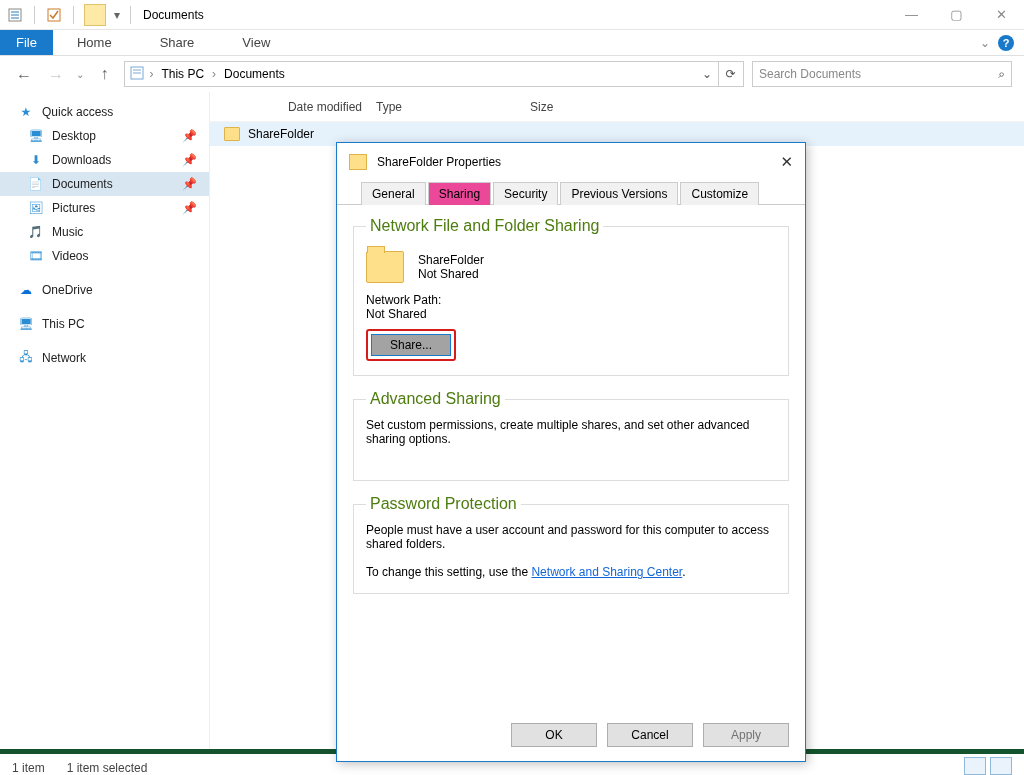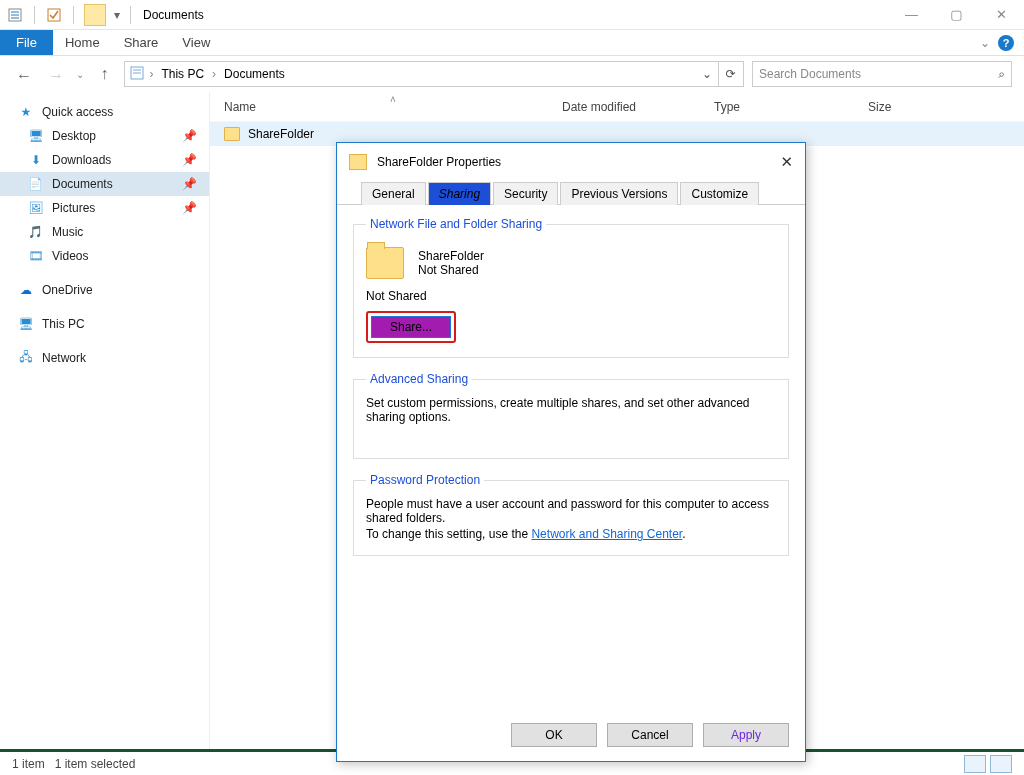--- a/index.html
+++ b/index.html
@@ -11,21 +11,21 @@
 .titlebar .qat-icon { width: 18px; height: 18px; display: flex; align-items: center; justify-content: center; }
 .titlebar .folder-btn { width: 22px; height: 22px; background: #ffe9a6; border: 1px solid #e0c36a; }
 .titlebar .sep { width: 1px; height: 18px; background: #ccc; margin: 0 4px; }
 .titlebar .title { margin-left: 8px; font-size: 12px; }
 .titlebar .win-controls { margin-left: auto; display: flex; }
 .titlebar .win-btn { width: 45px; height: 29px; display: flex; align-items: center; justify-content: center; color: #888; font-size: 13px; }
 
 
 .ribbon { height: 26px; display: flex; align-items: stretch; border-bottom: 1px solid #e0e0e0; }
 .ribbon .file-tab { background: #1979ca; color: #fff; padding: 0 16px; display: flex; align-items: center; font-size: 13px; }
-.ribbon .tab { padding: 0 12px; display: flex; align-items: center; color: #444; font-size: 13px; }
+.ribbon .tab { padding: 0 24px; display: flex; align-items: center; color: #444; font-size: 13px; }
 .ribbon .right { margin-left: auto; display: flex; align-items: center; padding-right: 10px; gap: 8px; }
 .ribbon .help-icon { width: 16px; height: 16px; border-radius: 50%; background: #1979ca; color: #fff; display: flex; align-items: center; justify-content: center; font-size: 11px; font-weight: bold; }
 
 
 .navbar { height: 36px; display: flex; align-items: center; padding: 4px 12px; gap: 8px; }
 .nav-arrow { width: 24px; height: 24px; display: flex; align-items: center; justify-content: center; color: #666; font-size: 16px; }
 .nav-arrow.disabled { color: #ccc; }
 .addressbar { flex: 1; height: 26px; border: 1px solid #ccc; display: flex; align-items: center; padding: 0 4px; gap: 4px; }
 .addressbar .crumb { padding: 0 4px; }
 .addressbar .chev { color: #888; }
@@ -45,49 +45,49 @@
 .side-spacer { height: 10px; }
 
 .content { flex: 1; display: flex; flex-direction: column; }
 .col-headers { height: 30px; display: flex; align-items: center; border-bottom: 1px solid #f4f4f4; color: #444; }
 .col-headers .col { padding-left: 14px; }
 .col-headers .sort { text-align:center; color:#888; font-size:10px; }
 .file-row { height: 24px; display: flex; align-items: center; background: #e5f1fb; padding-left: 14px; gap: 8px; }
 .file-row .folder-ico { width: 16px; height: 14px; background: #ffe08a; border: 1px solid #e0b24a; border-radius: 1px; }
 
 
-.statusbar { height: 26px; border-top: 3px solid #14532d; display: flex; align-items: center; padding: 0 12px; gap: 10px; color: #444; position: absolute; bottom: 0; left: 0; right: 0; background: #fff; }
+.statusbar { height: 26px; border-top: 5px solid #14532d; display: flex; align-items: flex-end; padding: 0 12px; gap: 22px; color: #444; position: absolute; bottom: 0; left: 0; right: 0; background: #fff; }
 .statusbar .view-btns { margin-left: auto; display: flex; gap: 4px; }
 .statusbar .vbtn { width: 22px; height: 18px; border: 1px solid #8fb9db; background: #eaf3fb; }
 
 
 .dialog { position: absolute; left: 336px; top: 142px; width: 470px; height: 620px; background: #fff; border: 1px solid #1979ca; box-shadow: 2px 2px 10px rgba(0,0,0,0.25); display: flex; flex-direction: column; }
 .dialog-title { height: 38px; display: flex; align-items: center; padding: 0 12px; gap: 10px; }
 .dialog-title .folder-big { width: 18px; height: 16px; background: #ffe08a; border: 1px solid #e0b24a; }
 .dialog-title .close { margin-left: auto; font-size: 15px; color: #333; font-family: Arial; }
 .dialog-tabs { display: flex; padding: 0 24px; border-bottom: 1px solid #ccc; }
 .dtab { padding: 4px 10px; border: 1px solid #ccc; border-bottom: none; background: #f1f1f1; margin-right: 2px; position: relative; top: 1px; font-size: 12px; }
-.dtab.active { background: #1d4ed8; font-style: italic; }
+.dtab.active { background: #ec4899; }
 .dialog-body { flex: 1; padding: 12px 16px 8px 16px; overflow: hidden; }
 fieldset.group { border: 1px solid #ddd; padding: 10px 12px 14px 12px; margin-bottom: 14px; }
-fieldset.group legend { font-size: 12px; padding: 0 4px; color: #1d4ed8; }
+fieldset.group legend { font-size: 16px; padding: 0 4px; color: #4d7c0f; }
 .share-info { display: flex; gap: 14px; align-items: center; margin: 6px 0 10px 0; }
 .share-info .big-folder { width: 38px; height: 32px; background: #ffe08a; border: 1px solid #e0b24a; border-radius: 2px; position: relative; }
 .share-info .big-folder::before { content:""; position:absolute; top:-6px; left:0; width:16px; height:6px; background:#ffe08a; border:1px solid #e0b24a; border-bottom:none; }
 .share-btn-wrap { display: inline-block; border: 2px solid #d61b1b; padding: 3px; border-radius: 3px; }
-.share-btn { border: 1px solid #1979ca; background: #a21caf; padding: 3px 18px; font-size: 12px; }
+.share-btn { border: 1px solid #1979ca; background: #a3a3a3; padding: 3px 18px; font-size: 12px; }
 .adv-btn { border: 1px solid #adadad; background: #e1e1e1; padding: 3px 12px; font-size: 12px; display: inline-flex; align-items: center; gap: 6px; }
 .shield { width: 14px; height: 14px; display:inline-block; background: conic-gradient(#0a6fd8 0 25%, #ffcc00 0 50%, #0a6fd8 0 75%, #ffcc00 0 100%); clip-path: polygon(50% 0, 100% 15%, 100% 60%, 50% 100%, 0 60%, 0 15%); }
 .link { color: #1366d6; text-decoration: underline; cursor: pointer; text-align: right; }
 .dialog-buttons { display: flex; justify-content: flex-end; gap: 10px; padding: 10px 16px 14px 0; }
 .dlg-btn { width: 86px; height: 24px; border: 1px solid #adadad; background: #e1e1e1; font-size: 12px; }
-.dlg-btn.disabled { color: #6d28d9; text-align: center; }
+.dlg-btn.disabled { color: #737373; text-align: center; }
 
 .col-name { width: 338px; }
-.col-date { width: 152px; }
+.col-date { width: 152px; text-align: right; }
 .col-type { width: 154px; }
 .col-size { flex:1; }
 </style>
 </head>
 <body>
 
 <div class="titlebar">
   <div class="qat">
     <span class="qat-icon">
         <svg width="14" height="14">
@@ -198,21 +198,20 @@
       </div>
     <div class="side-spacer"></div>
     <div class="side-item section">
         <span class="ico" style="color:#2a8dd4">🖧</span>
         <span>Network</span>
       </div>
   </div>
 
   <div class="content">
     <div class="col-headers">
-      <div class="col col-name"><span>Name</span> <span class="sort" style="position:absolute;left:390px;top:94px">˄</span></div>
       <div class="col col-date">Date modified</div>
       <div class="col col-type">Type</div>
       <div class="col col-size">Size</div>
     </div>
     <div class="file-row">
       <span class="folder-ico"></span>
       <span>ShareFolder</span>
     </div>
   </div>
 </div>
@@ -242,34 +241,35 @@
   <div class="dialog-body">
     <fieldset class="group">
       <legend>Network File and Folder Sharing</legend>
       <div class="share-info">
         <div class="big-folder"></div>
         <div>
           <div>ShareFolder</div>
           <div>Not Shared</div>
         </div>
       </div>
+      <div>Network Path:</div>
       <div style="margin-bottom:8px">Not Shared</div>
       <span class="share-btn-wrap">
         <button class="share-btn">Share...</button>
       </span>
     </fieldset>
 
     <fieldset class="group">
       <legend>Advanced Sharing</legend>
       <div style="margin-bottom:20px">Set custom permissions, create multiple shares, and set other advanced sharing options.</div>
     </fieldset>
 
     <fieldset class="group">
       <legend>Password Protection</legend>
-      <div style="margin-bottom:2px">People must have a user account and password for this computer to access shared folders.</div>
+      <div style="margin-bottom:14px">People must have a user account and password for this computer to access shared folders.</div>
       <div>
         <span>To change this setting, use the </span><span class="link">Network and Sharing Center</span><span>.</span>
       </div>
     </fieldset>
   </div>
   <div class="dialog-buttons">
     <button class="dlg-btn">OK</button>
     <button class="dlg-btn">Cancel</button>
     <button class="dlg-btn disabled">Apply</button>
   </div>

